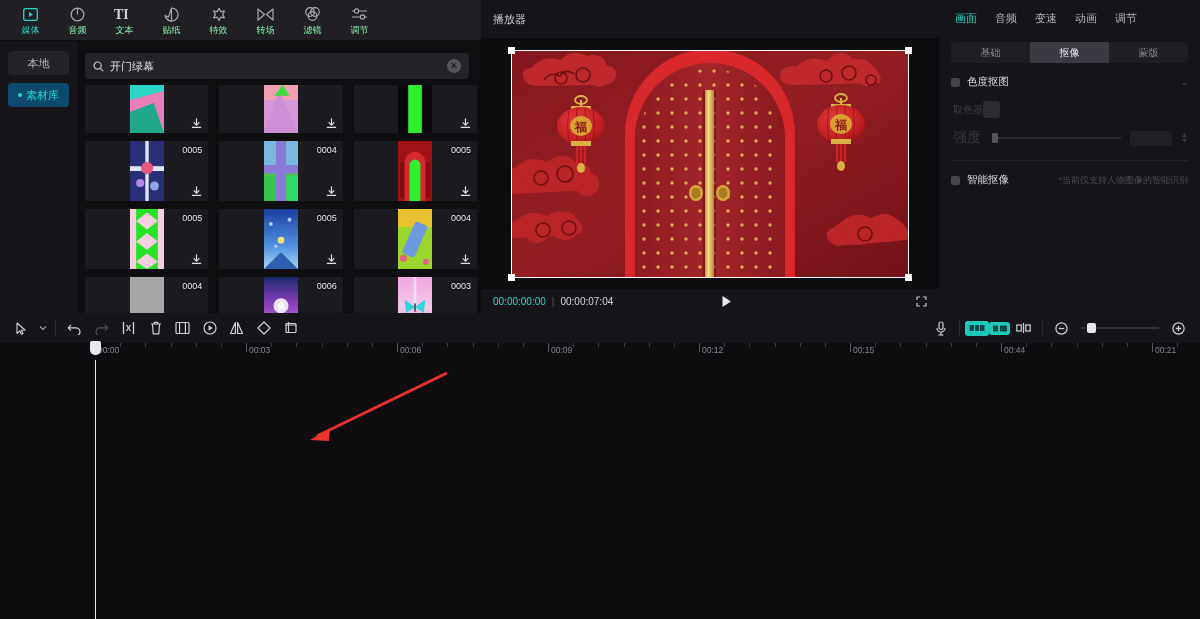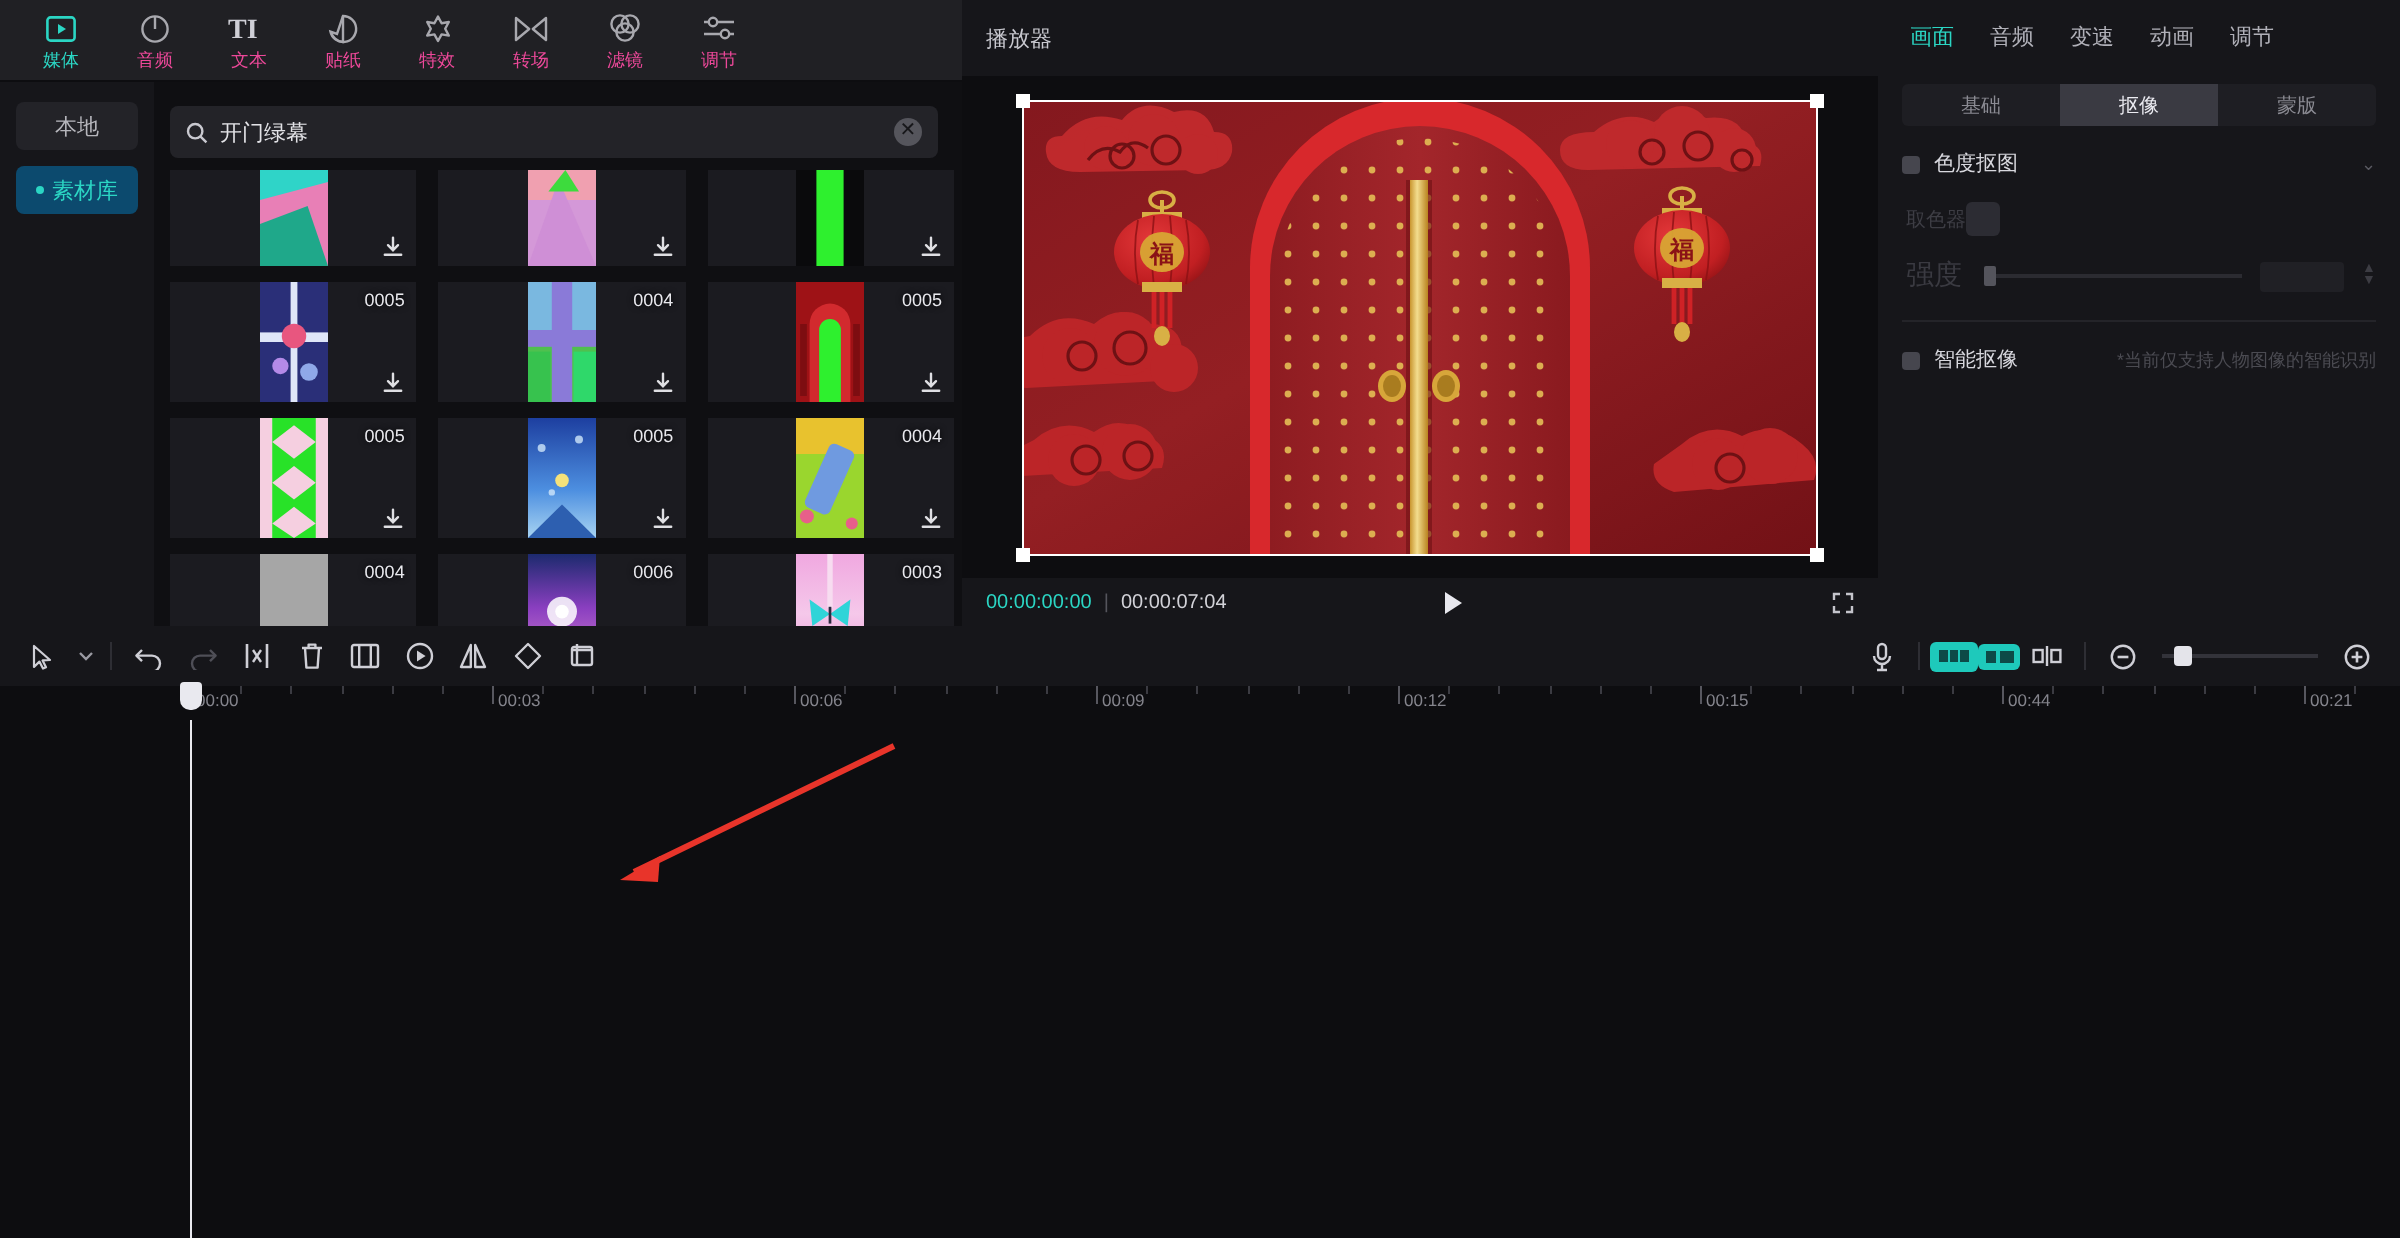--- a/index.html
+++ b/index.html
@@ -17,21 +17,21 @@
 
   
   .media-panel { width: 481px; height: 313px; background: #16161a; display: flex; flex-direction: column; }
   .nav-tabs {
     height: 41px; background: #202024; display: flex; align-items: center;
     padding-left: 8px; gap: 2px; border-bottom: 1px solid #0d0d10;
   }
   .nav-tab {
     width: 45px; height: 40px; display: flex; flex-direction: column;
     align-items: center; justify-content: center; gap: 2px; cursor: pointer;
-    color: #ec4899;
+    color: #86efac;
   }
   .nav-tab .nic { height: 17px; display: flex; align-items: center; justify-content: center; }
   .nav-tab .nlbl { font-size: 9px; line-height: 10px; white-space: nowrap; }
   .nav-tab.active { color: #2bd6c4; }
   .nav-tab.active .nlbl { color: #2bd6c4; }
 
   .panel-body { flex: 1; display: flex; min-height: 0; justify-content: space-between; }
   .side-list { width: 77px; background: #16161a; padding-top: 10px; flex-shrink: 0; }
   .side-item {
     height: 24px; margin: 0 8px 8px 8px; border-radius: 4px;

